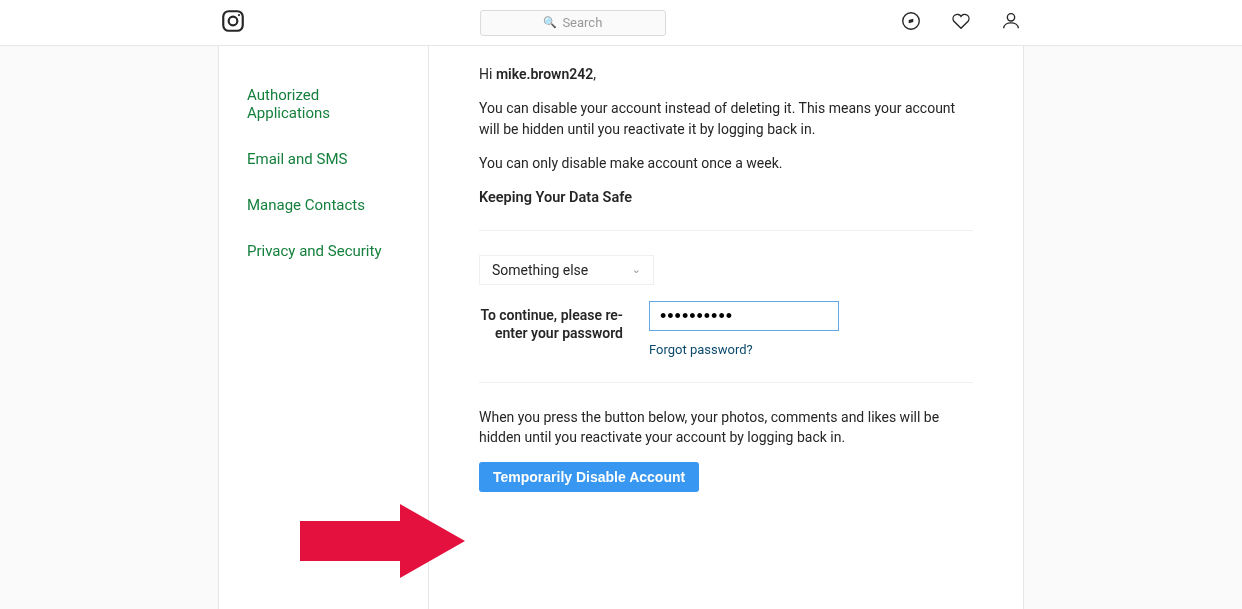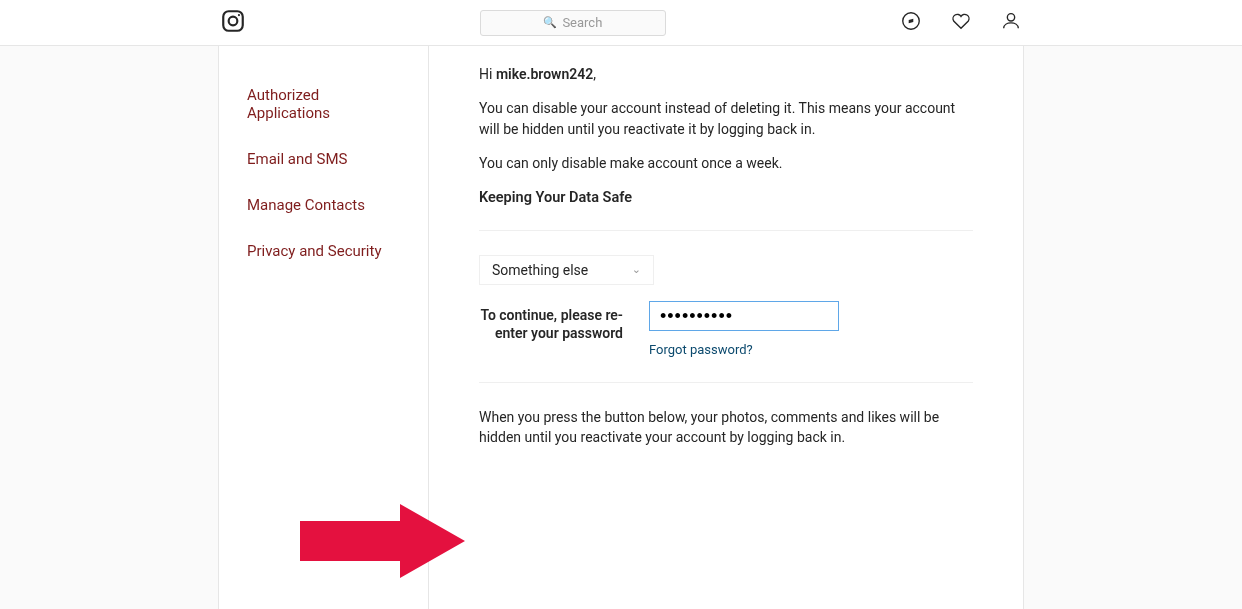--- a/index.html
+++ b/index.html
@@ -51,21 +51,21 @@
     position: relative;
   }
   .sidebar {
     width: 210px;
     border-right: 1px solid #e6e6e6;
     padding-top: 26px;
   }
   .sidebar-item {
     padding: 14px 28px 14px 28px;
     font-size: 15px;
-    color: #7f1d1d;
+    color: #15803d;
     cursor: pointer;
   }
   .main {
     flex: 1;
     padding: 18px 50px 30px 50px;
     font-size: 14px;
     line-height: 1.45;
     color: #262626;
     position: relative;
   }
@@ -210,20 +210,21 @@
         <div class="form-control">
           <input class="pw-input" type="text" value="••••••••••" style="">
           <div><a class="forgot-link">Forgot password?</a></div>
         </div>
       </div>
 
       <hr class="divider">
 
       <p>When you press the button below, your photos, comments and likes will be hidden until you reactivate your account by logging back in.</p>
 
+      <button class="primary-btn">Temporarily Disable Account</button>
     </div>
 
   </div>
 </div>
 
 <svg class="arrow-overlay" width="170" height="90">
   <polygon points="0,25 100,25 100,8 165,45 100,82 100,65 0,65" fill="#e4113f"></polygon>
 </svg>
 
 </body></html>

